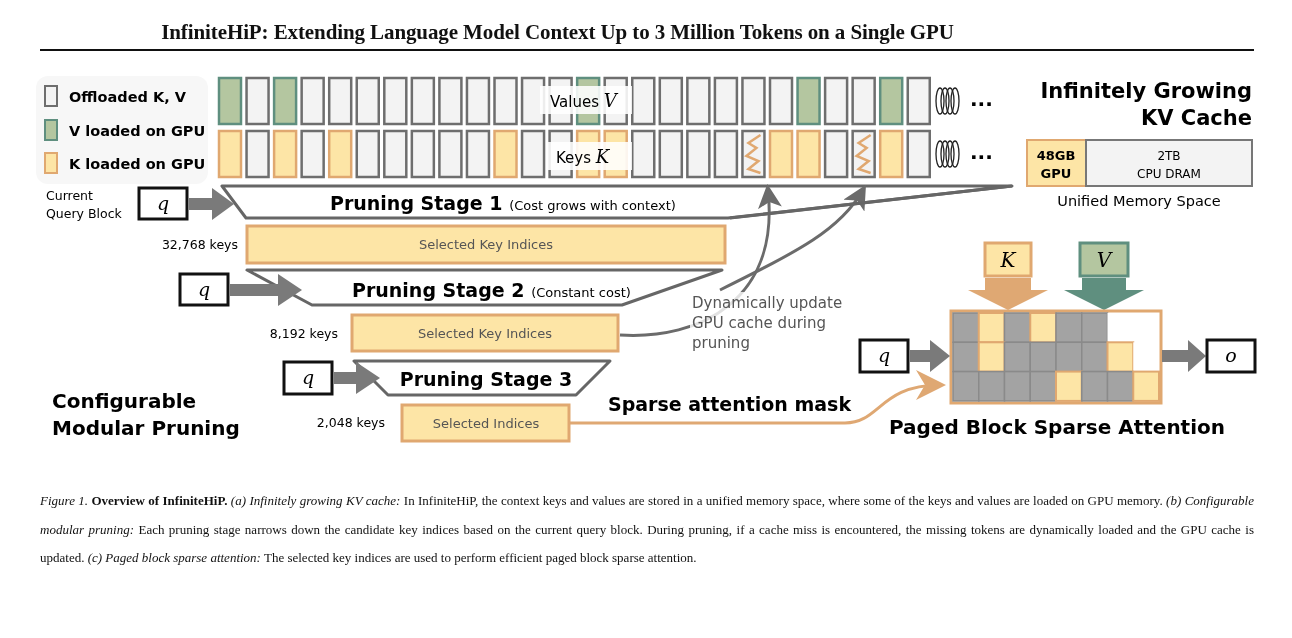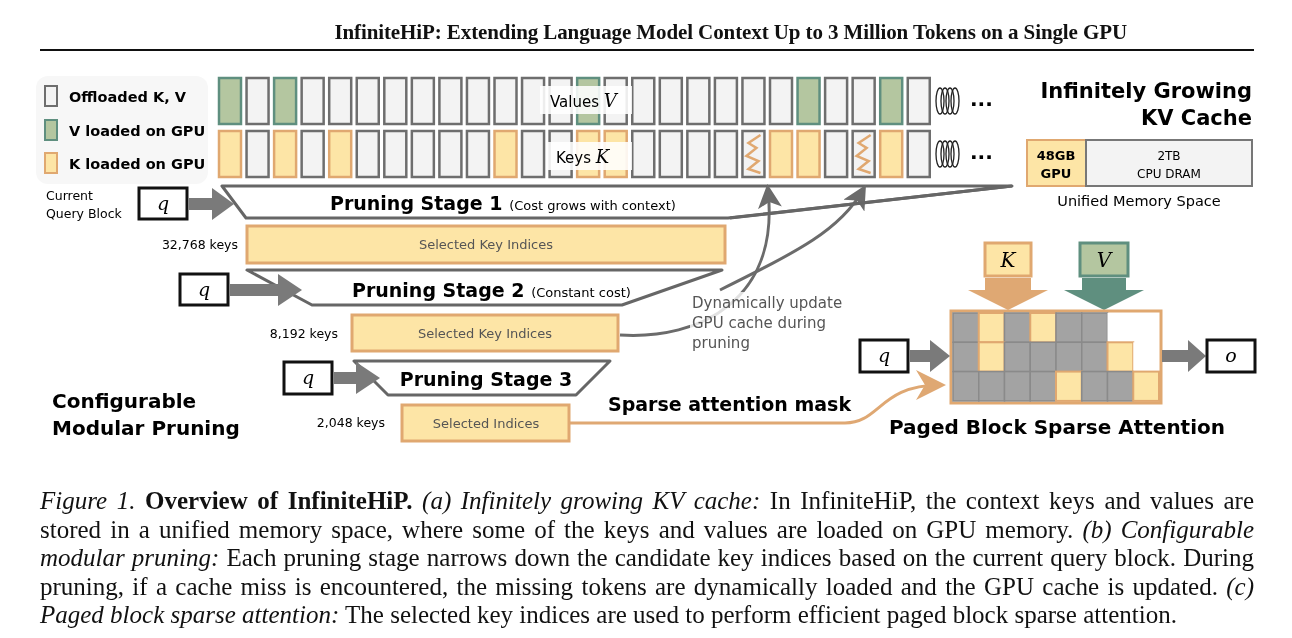--- a/index.html
+++ b/index.html
@@ -1,20 +1,20 @@
 <!DOCTYPE html>
 <html><head>
 <meta charset="utf-8">
 <style>
   html, body { margin: 0; padding: 0; background: #ffffff; }
   body { width: 1292px; height: 638px; position: relative; overflow: hidden; font-family: "DejaVu Sans", sans-serif; color: #111; }
-  .header-title { position: absolute; left: 0; top: 20px; width: 1115px; text-align: right; font-family: "Liberation Serif", serif; font-weight: bold; font-size: 21px; letter-spacing: -0.1px; padding-left: 12px; }
+  .header-title { position: absolute; left: 0; top: 20px; width: 1115px; text-align: center; font-family: "Liberation Serif", serif; font-weight: bold; font-size: 21px; letter-spacing: -0.1px; }
   .header-rule { position: absolute; left: 40px; top: 49px; width: 1214px; height: 2px; background: #111; }
   svg#diagram { position: absolute; left: 0; top: 0; }
-  .caption { position: absolute; left: 40px; top: 487px; width: 1214px; font-family: "Liberation Serif", serif; font-size: 25px; line-height: 28.5px; text-align: justify; color: #111; }
+  .caption { position: absolute; left: 40px; top: 487px; width: 1214px; font-family: "Liberation Serif", serif; font-size: 13px; line-height: 28.5px; text-align: justify; color: #111; }
   .caption .it { font-style: italic; }
   .caption .bd { font-weight: bold; }
   svg text { font-family: "DejaVu Sans", sans-serif; }
   .ital { font-family: "DejaVu Serif", serif; font-style: italic; }
 </style>
 </head>
 <body>
 
 <div class="header-title">InfiniteHiP: Extending Language Model Context Up to 3 Million Tokens on a Single GPU</div>
 <div class="header-rule"></div>

